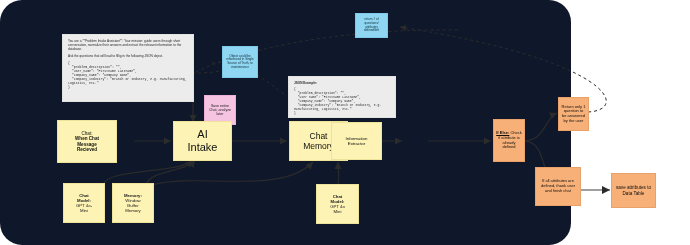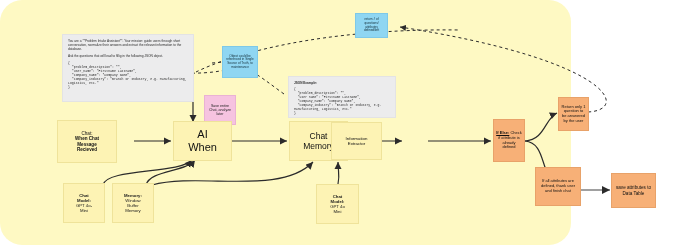--- a/index.html
+++ b/index.html
@@ -1,17 +1,17 @@
 <!DOCTYPE html>
 <html><head>
 <meta charset="utf-8">
 <style>
   html,body{margin:0;padding:0;background:#ffffff;}
   body{width:690px;height:245px;overflow:hidden;font-family:"Liberation Sans",sans-serif;}
-  #canvas{position:relative;width:571px;height:245px;background:#fef9c3;border-radius:22px;}
+  #canvas{position:relative;width:571px;height:245px;background:#0f172a;border-radius:22px;}
   svg.edges{position:absolute;left:0;top:0;width:690px;height:245px;overflow:visible;}
   .node{position:absolute;box-sizing:border-box;display:flex;align-items:center;justify-content:center;text-align:center;}
   .node .txt{display:block;width:100%;line-height:1.18;}
   
   .nYellow{background:#fdf3b4;border:1px solid #efe39a;color:#1a1a1a;}
   
   .nMain{background:#fdf3b4;border:1px solid #efe39a;color:#111;}
   
   .nOrange{background:#f7b077;border:1px solid #e8a269;color:#111;}
   
@@ -101,21 +101,21 @@
       <span style="font-weight:normal;">Chat:</span><br>
       <span>When Chat</span><br>
       <span>Message</span><br>
       <span>Recieved</span>
     </span>
   </div>
 
   <div class="node nMain" style="left:173px;top:121px;width:59px;height:40px;font-size:11px;">
     <span class="txt">
       <span>AI</span><br>
-      <span>When</span>
+      <span>Intake</span>
     </span>
   </div>
 
   <div class="node nMain" style="left:289px;top:121px;width:59px;height:40px;font-size:8.5px;">
     <span class="txt">
       <span>Chat</span><br>
       <span>Memory</span>
     </span>
   </div>
 

